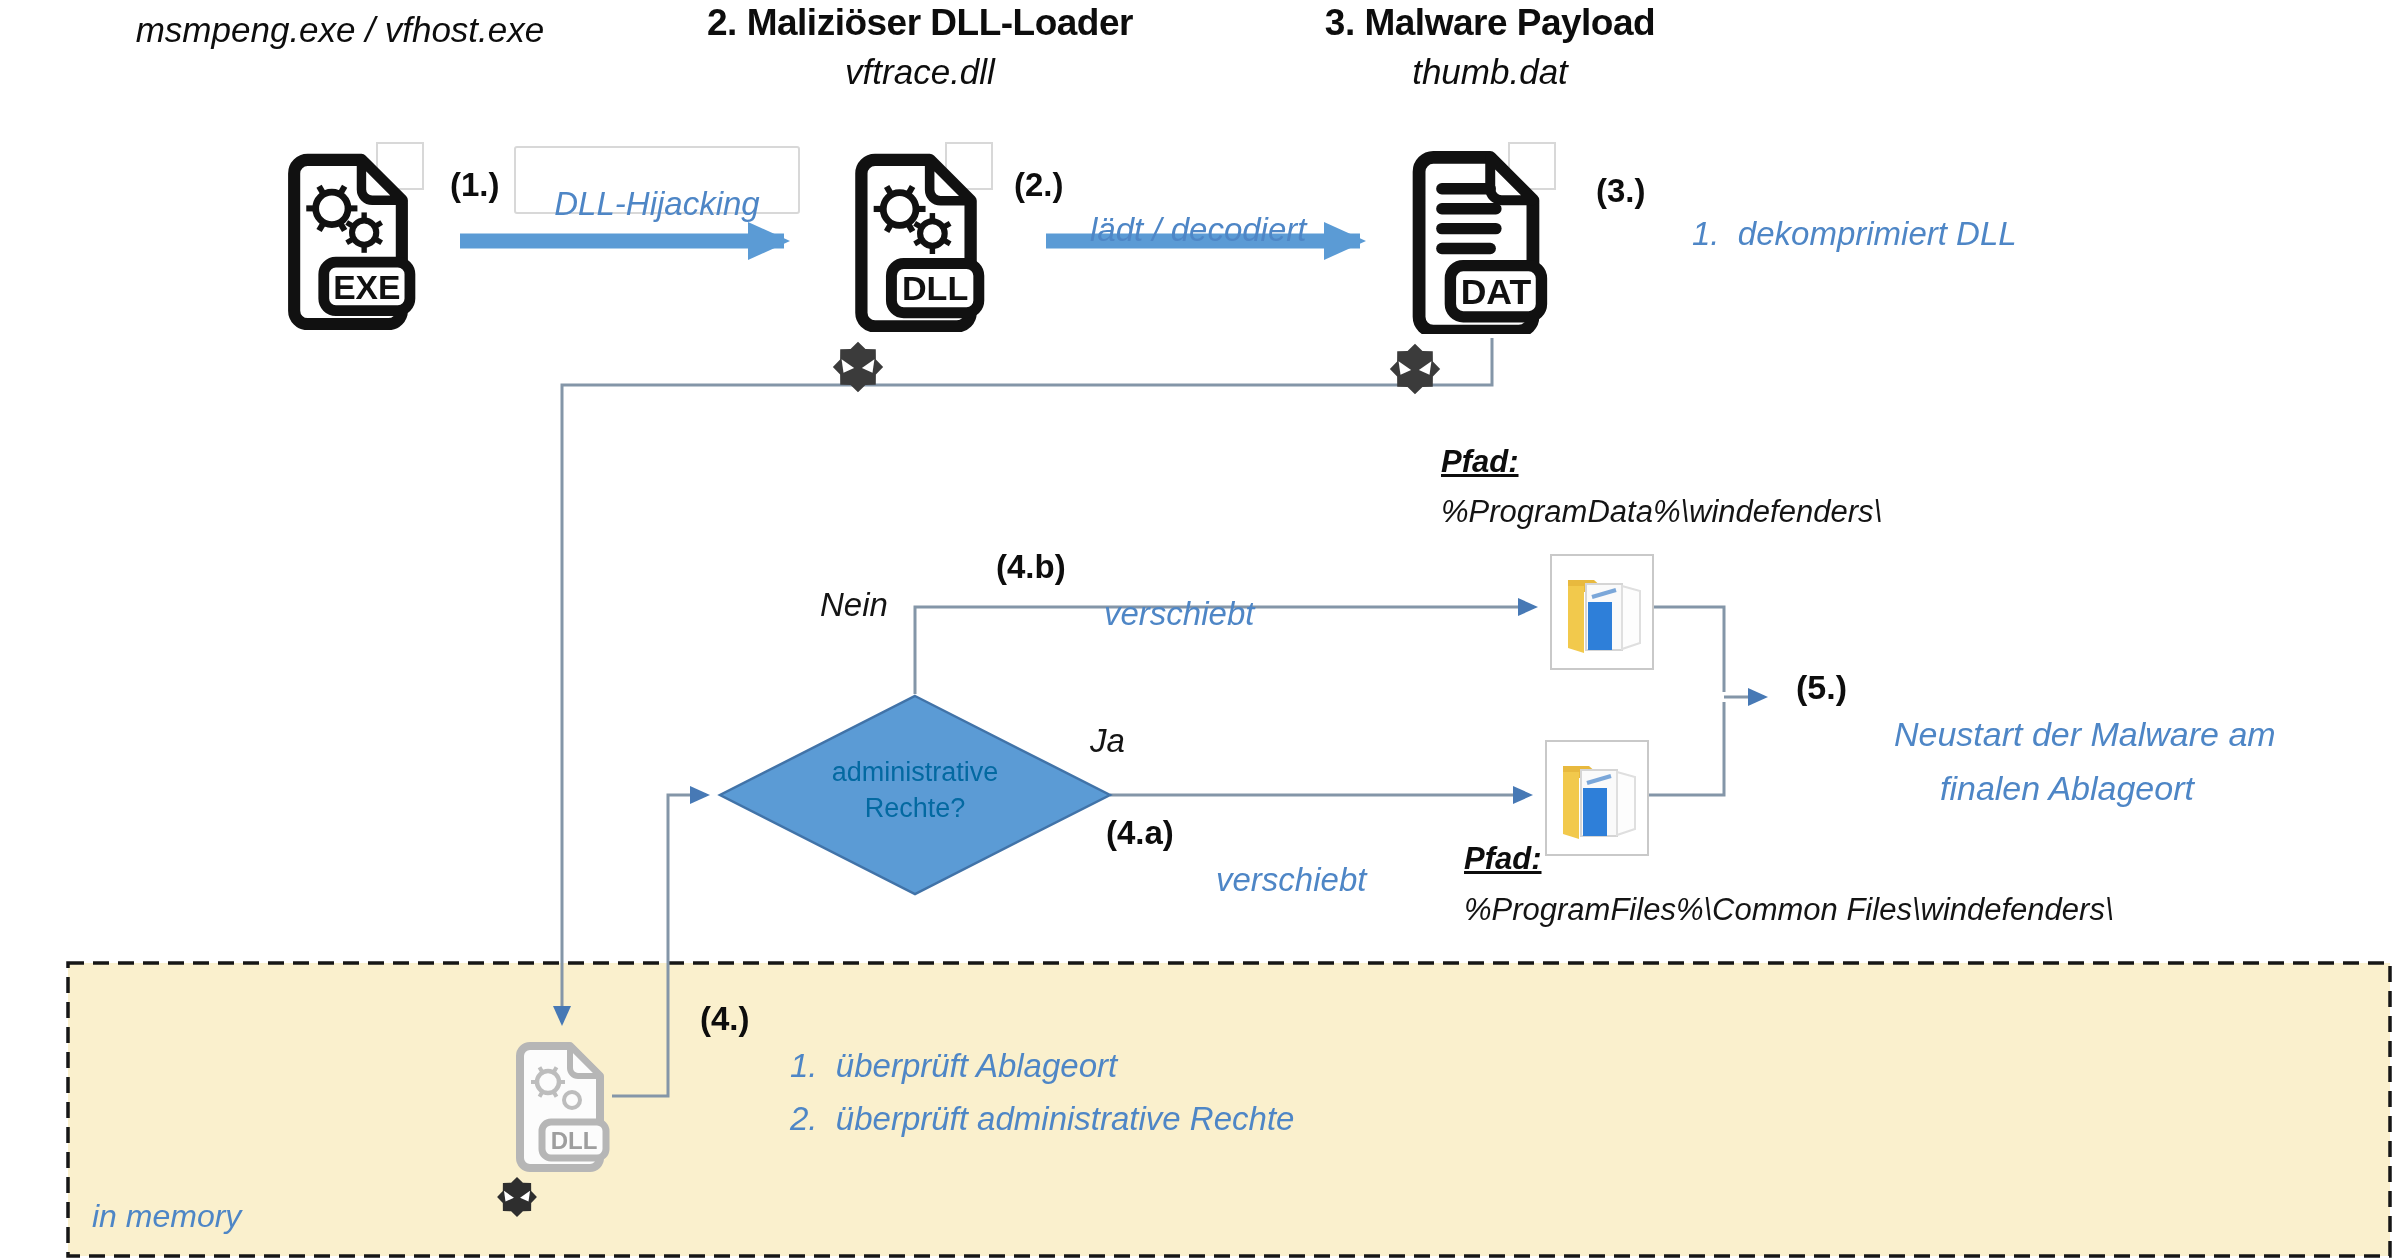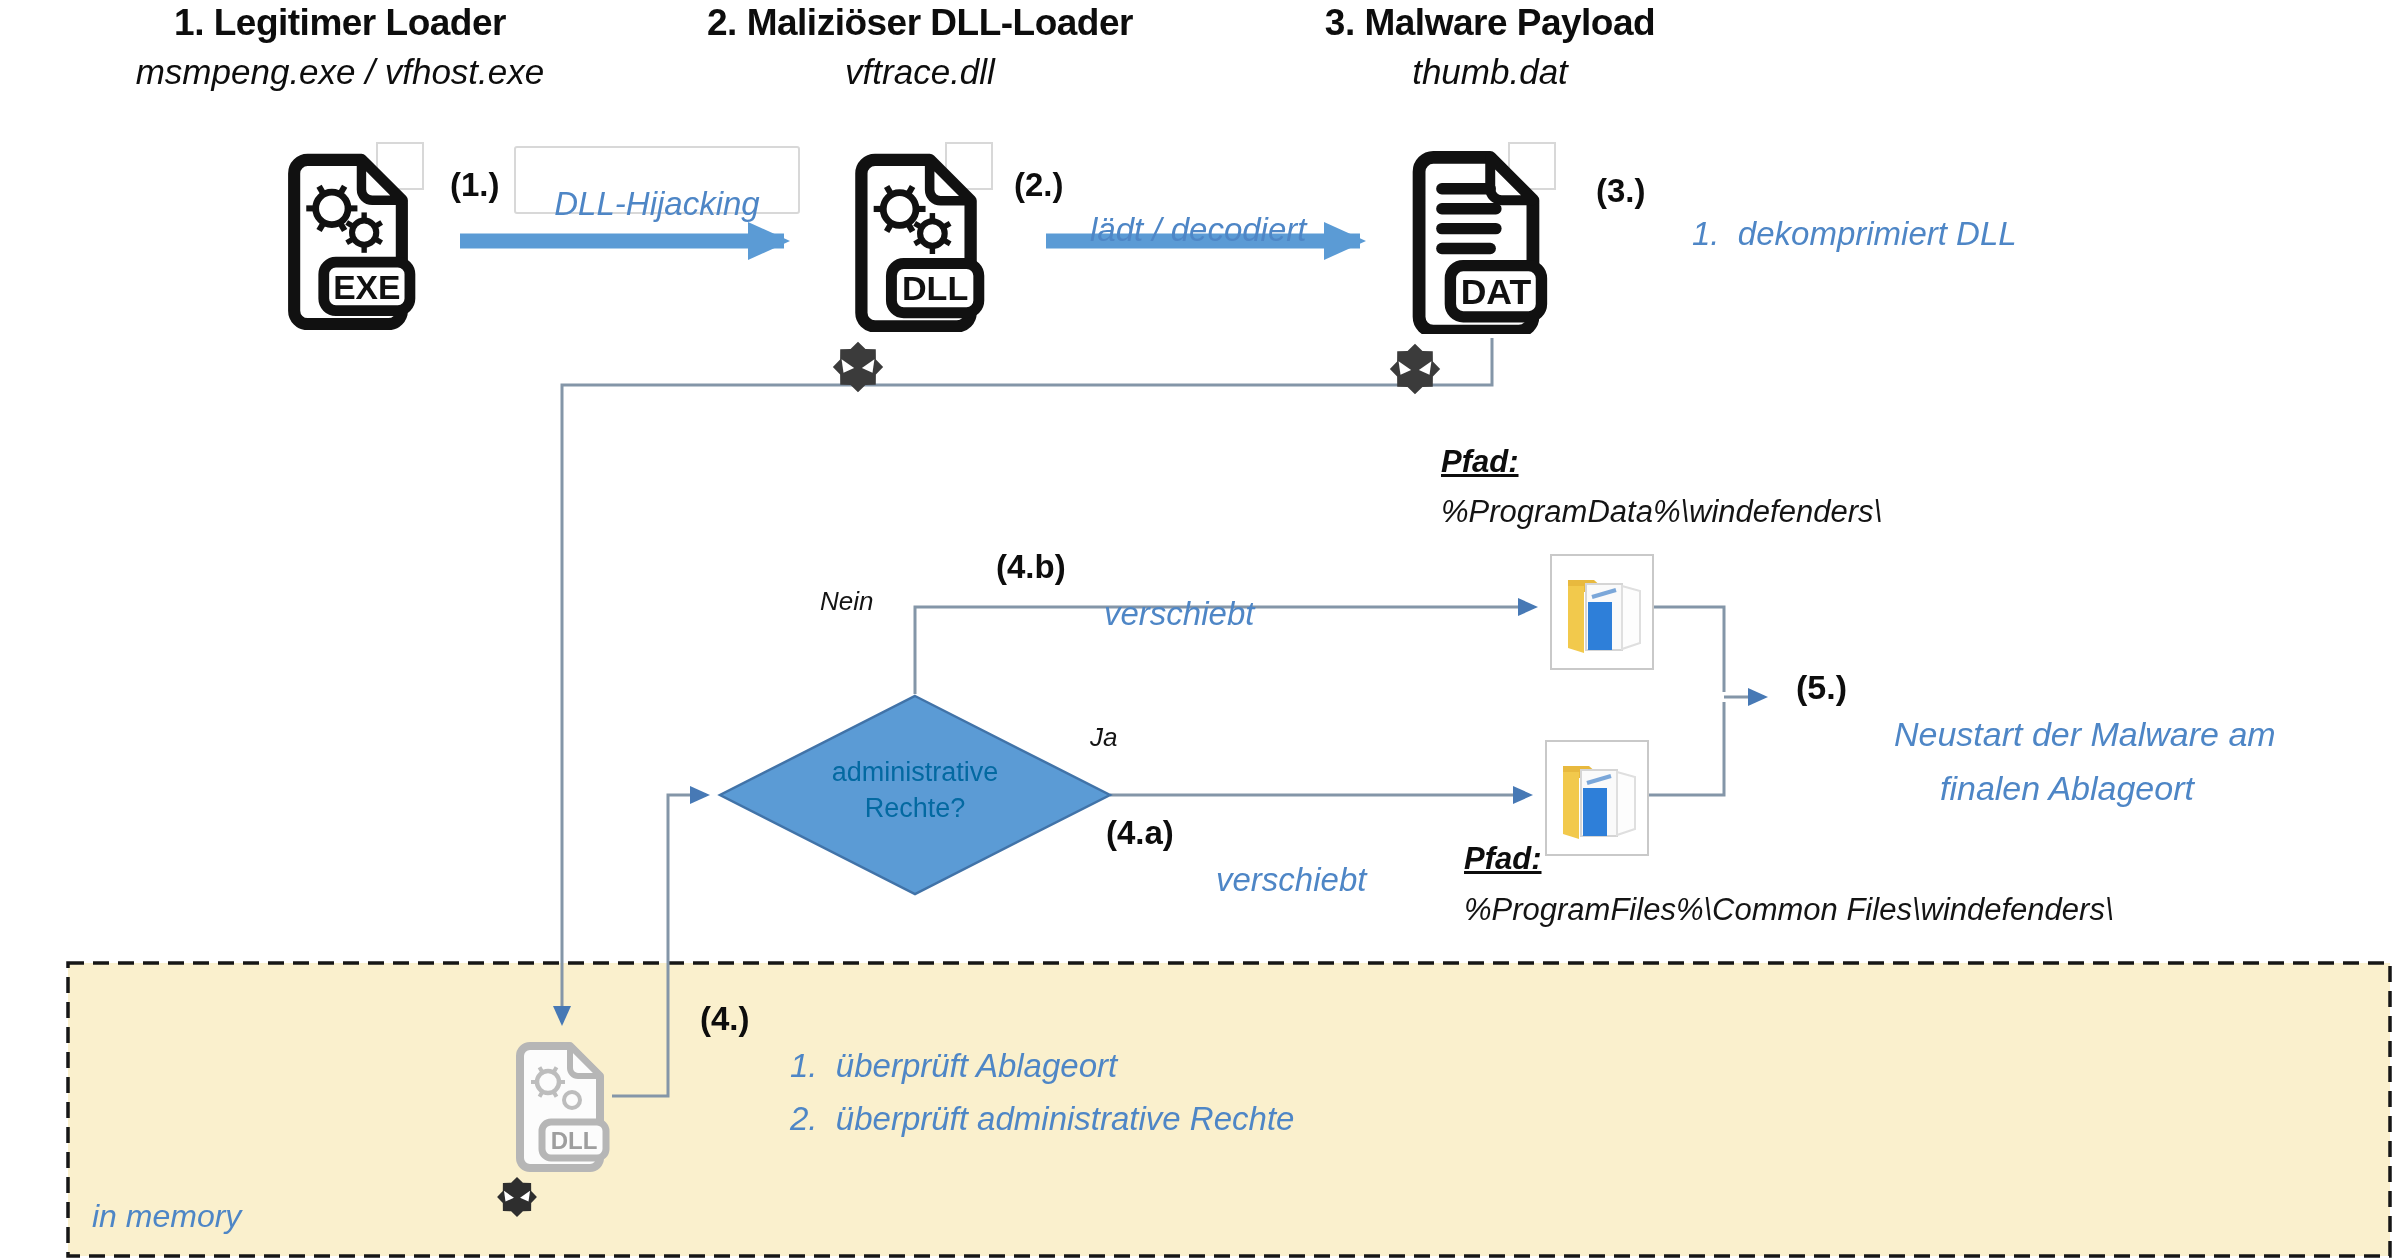--- a/index.html
+++ b/index.html
@@ -9,21 +9,21 @@
   .overlay{position:absolute;left:0;top:0;width:2400px;height:1260px;}
 
   
   .stage{position:absolute;text-align:center;}
   .stage-title{font-size:37px;font-weight:700;letter-spacing:-0.5px;}
   .stage-sub{font-size:35px;font-style:italic;margin-top:8px;}
 
   
   .lbl{font-size:33px;font-weight:700;color:#0d0d0d;white-space:nowrap;}
   .blue-it{font-size:33px;font-style:italic;color:#4E86C6;white-space:pre;margin-top:47px;}
-  .black-it{font-size:26px;font-style:italic;color:#141414;white-space:nowrap;}
+  .black-it{font-size:33px;font-style:italic;color:#141414;white-space:nowrap;}
   .pfad-lbl{font-size:31px;font-weight:700;font-style:italic;text-decoration:underline;color:#0d0d0d;}
   .pfad-val{font-size:31px;font-style:italic;color:#141414;white-space:nowrap;}
   .big{font-size:34px;}
 
   .anno-box{position:absolute;background:#fff;border:2px solid #d8d8d8;border-radius:3px;
             display:flex;align-items:center;justify-content:center;}
 
   
   .diamond-text{position:absolute;left:805px;top:754px;width:220px;text-align:center;
                 color:#0369a1;font-size:27px;line-height:36px;}
@@ -67,21 +67,20 @@
     <polyline points="1645,795 1724,795 1724,702" fill="none" stroke="#8496A8" stroke-width="3"></polyline>
     <line x1="1724" y1="697" x2="1764" y2="697" stroke="#8496A8" stroke-width="3" marker-end="url(#mSmall)"></line>
 
     <line x1="460" y1="241" x2="784" y2="241" stroke="#5B9BD5" stroke-width="15" marker-end="url(#mBig)"></line>
     <line x1="1046" y1="241" x2="1360" y2="241" stroke="#5B9BD5" stroke-width="15" marker-end="url(#mBig)"></line>
 
     <polygon points="915,696 1110,795 915,894 720,795" fill="#5B9BD5" stroke="#4173A8" stroke-width="2.5"></polygon>
   </svg>
 
   <div class="stage" style="left:30px;top:2px;width:620px;">
-    <div class="stage-title">1. Legitimer Loader</div>
     <div class="stage-sub">msmpeng.exe / vfhost.exe</div>
   </div>
   <div class="stage" style="left:630px;top:2px;width:580px;">
     <div class="stage-title">2. Maliziöser DLL-Loader</div>
     <div class="stage-sub">vftrace.dll</div>
   </div>
   <div class="stage" style="left:1205px;top:2px;width:570px;">
     <div class="stage-title">3. Malware Payload</div>
     <div class="stage-sub">thumb.dat</div>
   </div>

